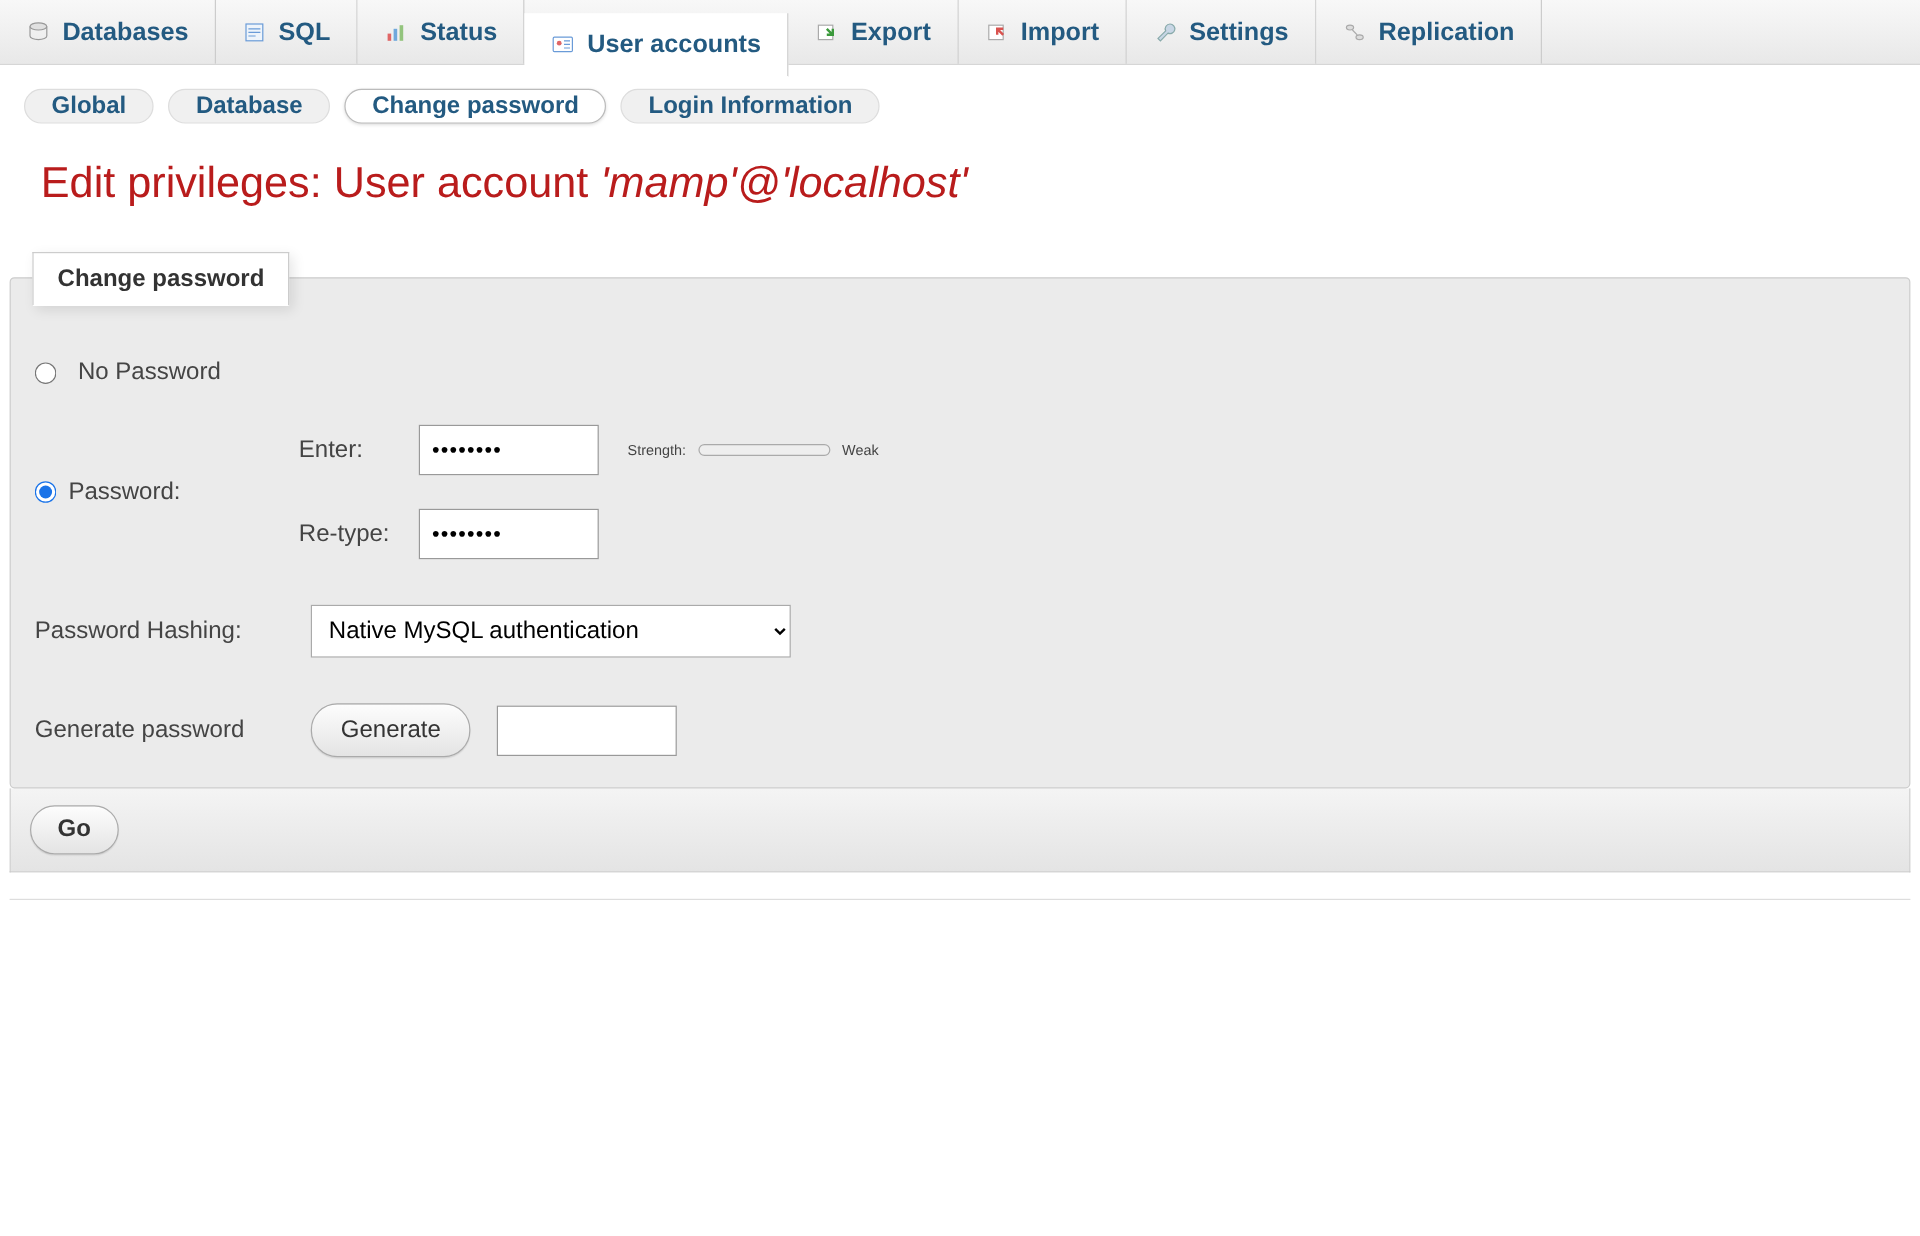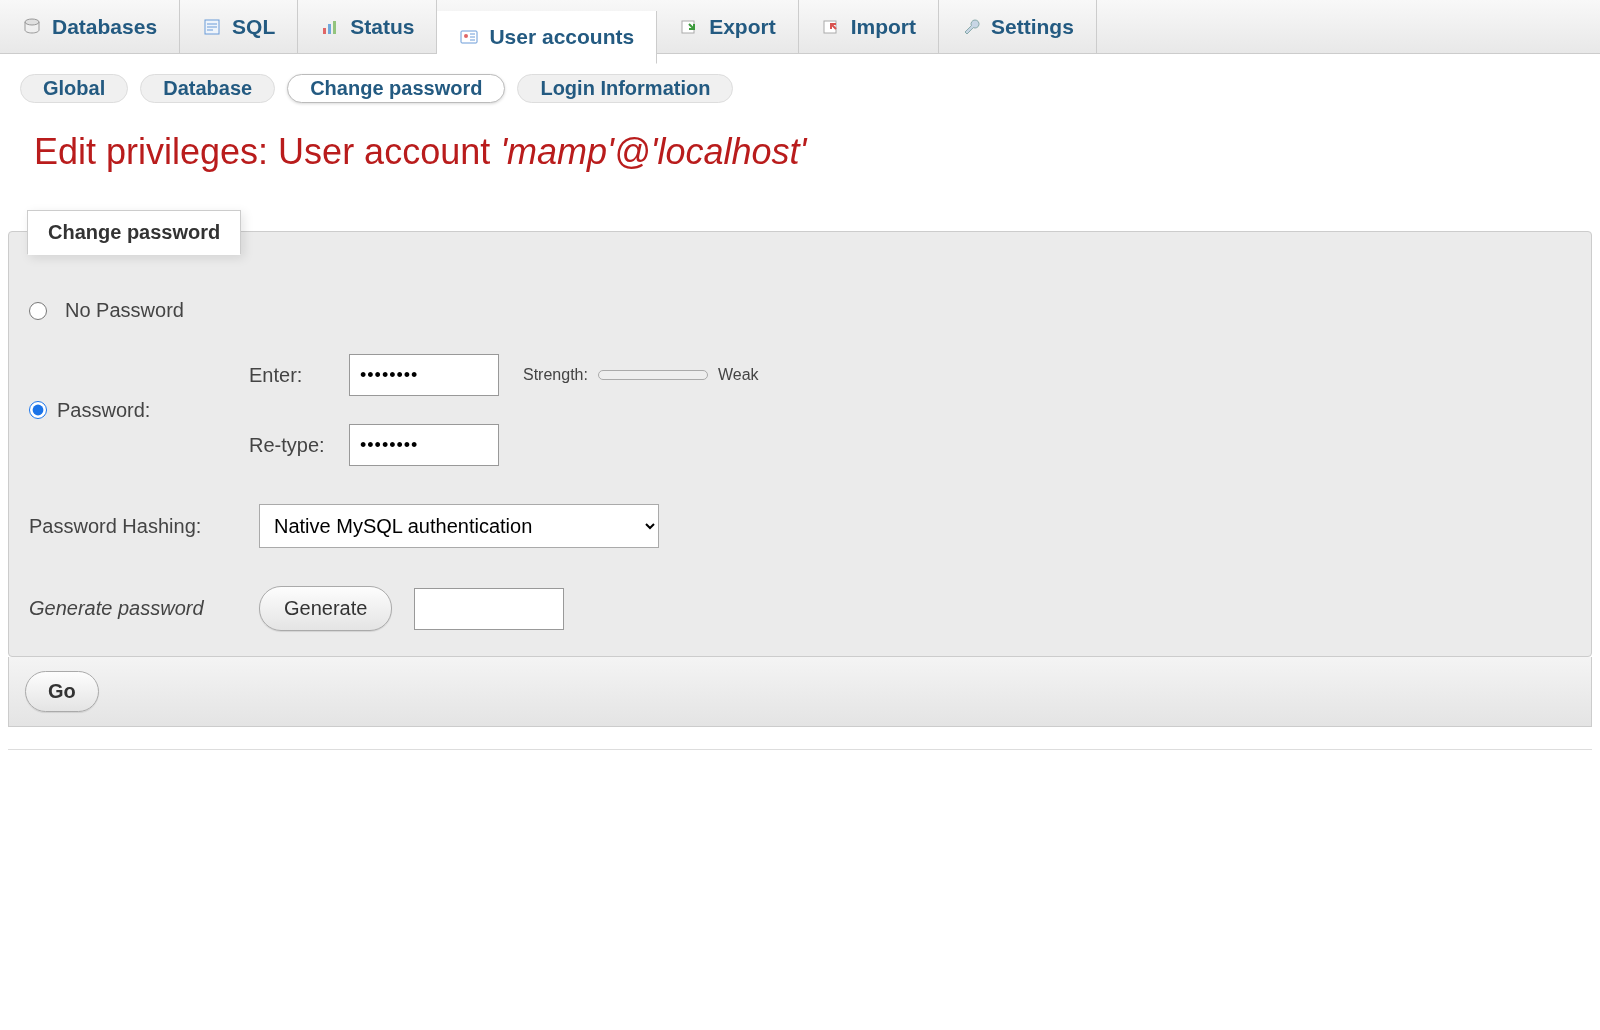--- a/index.html
+++ b/index.html
@@ -132,21 +132,21 @@
       width: 150px;
       padding: 0 10px;
       font-size: 18px;
       letter-spacing: 1px;
     }
     .strength-wrap {
       display: flex;
       align-items: center;
       gap: 10px;
       margin-left: 24px;
-      font-size: 16px;
+      font-size: 12px;
       color: #444;
     }
     .strength-bar {
       width: 110px;
       height: 10px;
       border: 1px solid #aaa;
       border-radius: 6px;
       overflow: hidden;
       background: #eee;
       display: inline-block;
@@ -169,21 +169,21 @@
       background: #fff;
       font-size: 20px;
       padding: 0 10px;
     }
     .gen-row {
       display: flex;
       align-items: center;
       margin-top: 38px;
       gap: 0;
     }
-    .gen-row .lbl { width: 230px; font-size: 20px; color: #444; font-style: italic; }
+    .gen-row .lbl { width: 230px; font-size: 20px; color: #444; }
     .gen-btn {
       border: 1px solid #aaa;
       background: linear-gradient(to bottom, #fdfdfd, #e4e4e4);
       border-radius: 22px;
       padding: 10px 24px;
       font-size: 20px;
       color: #333;
       cursor: pointer;
       margin-right: 22px;
       box-shadow: 0 1px 1px rgba(0,0,0,0.1);
@@ -273,20 +273,30 @@
     </span>
     <span>Import</span>
   </div>
   <div class="top-tab">
     <span class="icon">
       <svg width="18" height="18" viewBox="0 0 18 18">
           <path d="M13 2a4 4 0 0 0-3.6 5.7L3 14l2 2 6.3-6.4A4 4 0 1 0 13 2z" fill="#c8d6e5" stroke="#8aa"></path>
         </svg>
     </span>
     <span>Settings</span>
+  </div>
+  <div class="top-tab">
+    <span class="icon">
+      <svg width="18" height="18" viewBox="0 0 18 18">
+          <ellipse cx="5" cy="5" rx="3" ry="2" fill="#ddd" stroke="#aaa"></ellipse>
+          <ellipse cx="13" cy="13" rx="3" ry="2" fill="#ddd" stroke="#aaa"></ellipse>
+          <path d="M7 7l4 4" stroke="#aaa"></path>
+        </svg>
+    </span>
+    <span>Replication</span>
   </div>
 </div>
 
 <div class="sub-tabs">
   <div class="pill">Global</div>
   <div class="pill">Database</div>
   <div class="pill active">Change password</div>
   <div class="pill">Login Information</div>
 </div>
 

